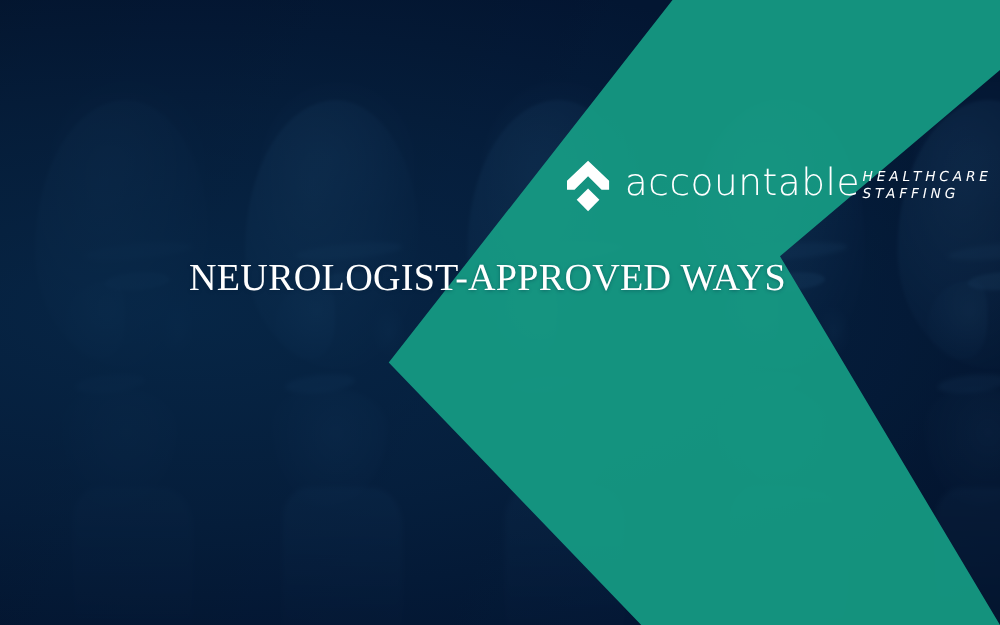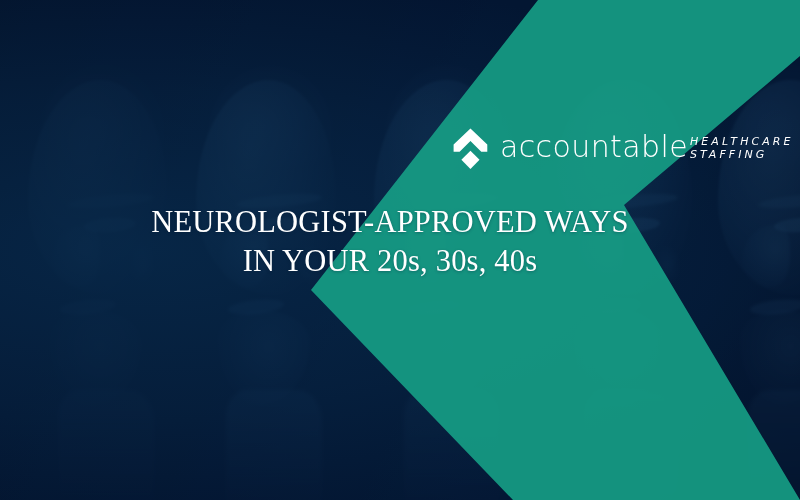--- a/index.html
+++ b/index.html
@@ -278,16 +278,15 @@
       <rect x="15" y="33" width="16" height="16" transform="rotate(45 23 41)" fill="#ffffff"></rect>
     </svg>
     <div class="logo-words">
       <div class="logo-word">accountable</div>
       <div class="logo-sub">HEALTHCARE STAFFING</div>
     </div>
   </div>
 
   <div class="headline">
     <span class="line">NEUROLOGIST-APPROVED WAYS</span>
-    <span class="line">IN YOUR 20s, 30s, 40s</span>
   </div>
 
 </div>
 
 </body></html>

